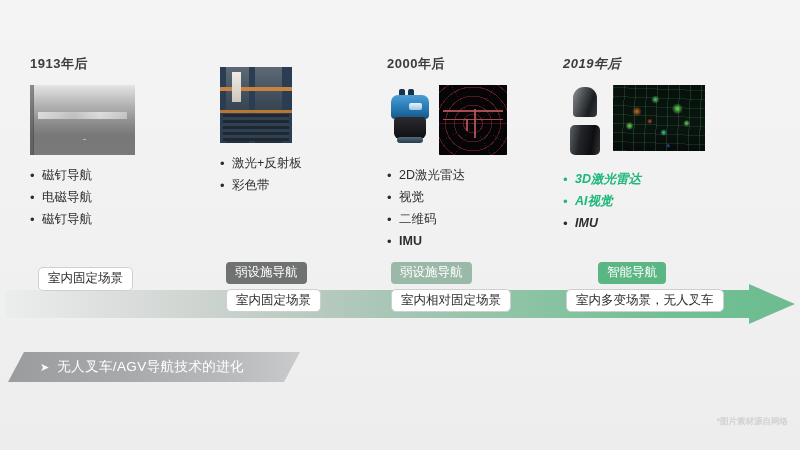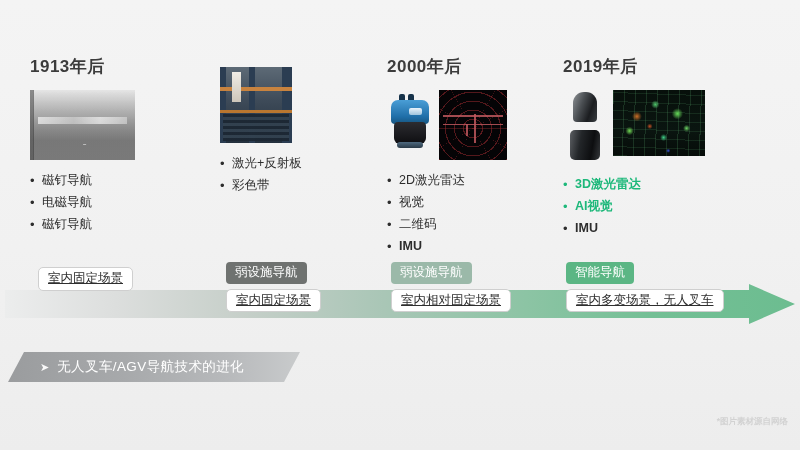--- a/index.html
+++ b/index.html
@@ -10,21 +10,21 @@
     position:relative;
     -webkit-font-smoothing:antialiased;
   }
   
   .slide{
     position:absolute;inset:0;
     background:linear-gradient(180deg,#f4f4f4 0%,#f1f1f1 55%,#ededed 100%);
   }
   .col{position:absolute;top:55px;}
   .col-title{
-    font-size:17px;color:#3c3c3c;font-weight:600;letter-spacing:.5px;
+    font-size:13px;color:#3c3c3c;font-weight:600;letter-spacing:.5px;
     white-space:nowrap;
   }
   .imgrow{margin-top:12px;display:flex;align-items:flex-start;gap:6px;}
 
   
   .pic{position:relative;overflow:hidden;background:#333;}
 
   
   .pic-factory{
     width:105px;height:70px;
@@ -163,25 +163,25 @@
   }
   .tag-row{position:absolute;left:0;top:258px;width:800px;height:70px;}
   .tagset{position:absolute;}
   .pill{
     display:inline-block;padding:4px 9px 5px;border-radius:4px;font-size:12.5px;
     color:#ffffff;white-space:nowrap;line-height:1;
   }
   .pill.gray{background:#6d6d6d;}
   .pill.gray2{background:#6f7270;}
   .pill.sage{background:#9bb9a9;}
-  .pill.green{background:#5bb684;}
+  .pill.green{background:#5bb684;margin-left:32px;}
   .scene{
     display:inline-block;margin-top:5px;padding:4px 9px 5px;border-radius:5px;
     background:#ffffff;border:1px solid #cfcfcf;color:#2f2f2f;font-size:12.5px;
-    white-space:nowrap;line-height:1;text-decoration:underline;
+    white-space:nowrap;line-height:1;
   }
 
   
   .banner{
     position:absolute;left:8px;top:352px;width:292px;height:30px;
     background:linear-gradient(90deg,#9a9c9e 0%,#a7a9ab 40%,#b7b9bb 75%,#c9cbcc 100%);
     clip-path:polygon(16px 0,292px 0,276px 30px,0 30px);
     display:flex;align-items:center;
   }
   .banner .chev{color:#fff;font-size:11px;margin-left:32px;margin-right:8px;line-height:1;opacity:.95;}
@@ -264,21 +264,21 @@
         <span class="dot">•</span>
         <span class="txt">二维码</span>
       </div>
       <div class="bi bold">
         <span class="dot">•</span>
         <span class="txt">IMU</span>
       </div>
     </div>
   </div>
 
-  <div class="col" style="left:563px;">
+  <div class="col" style="left:563px;font-style:italic;">
     <div class="col-title">2019年后</div>
     <div class="imgrow">
       <div class="pic pic-lidar3d">
         <span class="dome"></span>
         <span class="puck"></span>
       </div>
       <div class="pic pic-cloud"></div>
     </div>
     <div class="bullets">
       <div class="bi green">

